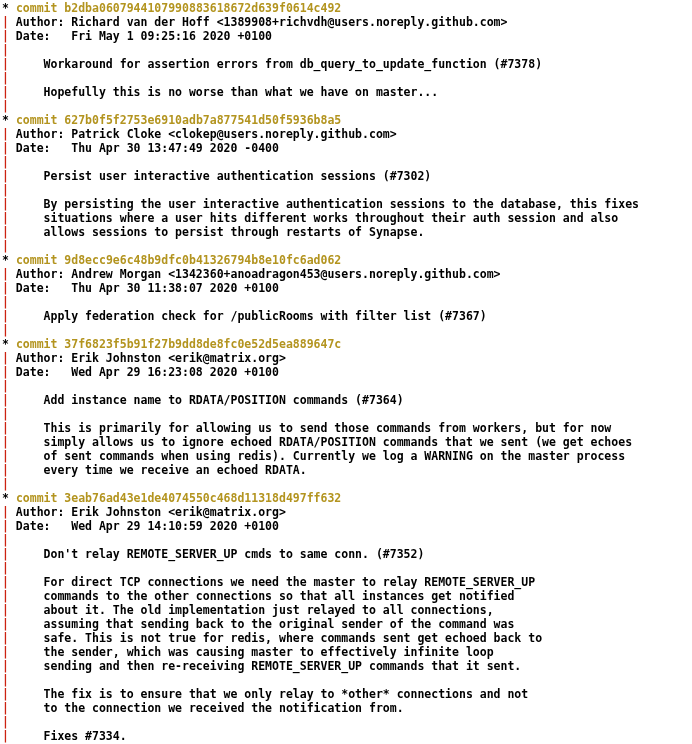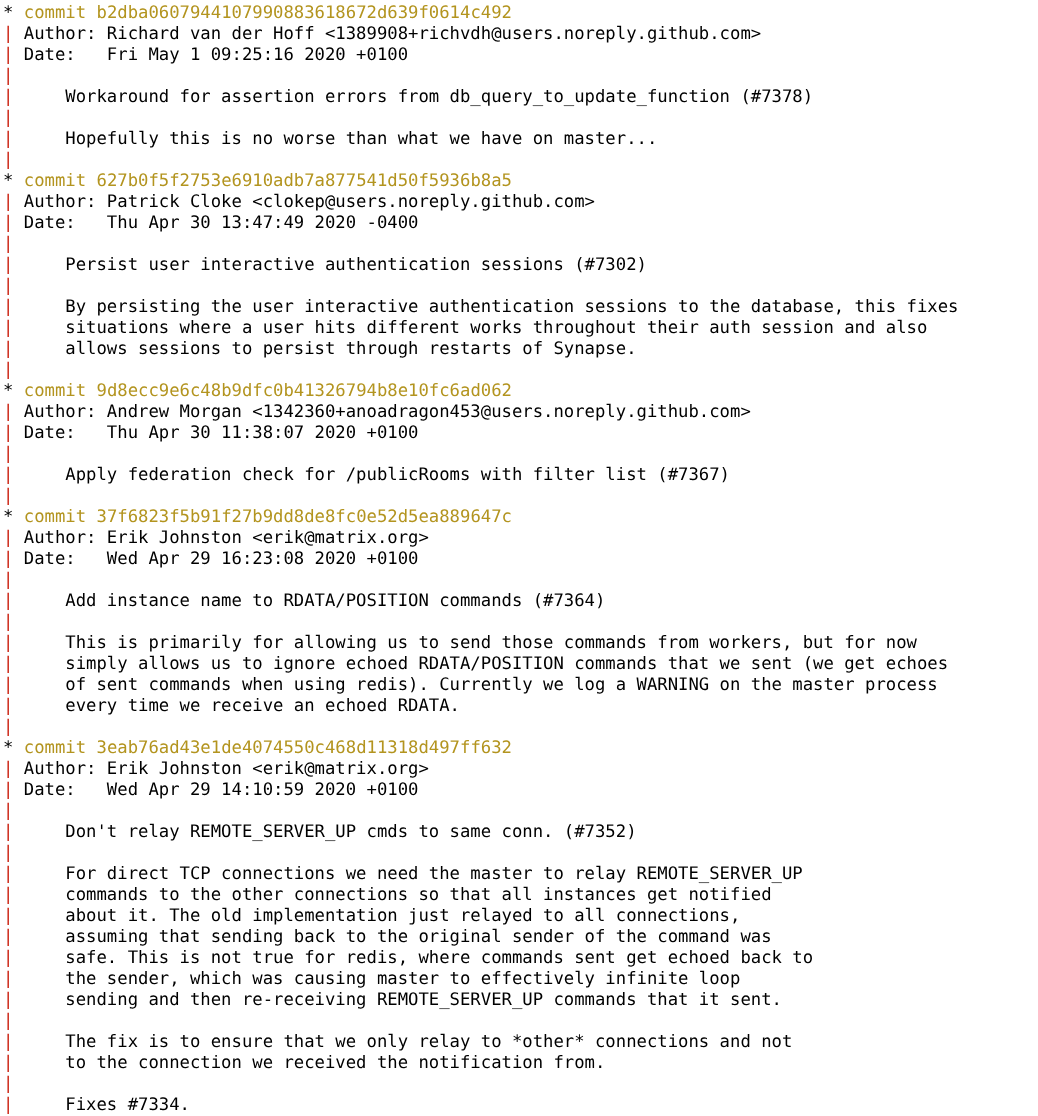--- a/index.html
+++ b/index.html
@@ -16,20 +16,21 @@
     color: var(--fg, #000000);
     font-family: "DejaVu Sans Mono", "Liberation Mono", monospace;
     font-size: 11.5px;
     line-height: 14px;
     white-space: pre;
     padding: 1px 0 0 2px;
   }
   .line {
     height: 14px;
     white-space: pre;
+    font-weight: bold;
   }
   .pipe  { color: var(--pipe, #cc2211); }
   .star  { color: var(--fg, #000000); }
   .gold  { color: var(--gold, #b3941f); }
 </style>
 </head>
 <body>
 
 <div class="terminal" id="git-log" style="--bg: #ffffff; --fg: #000000; --gold: #b3941f; --pipe: #cc2211;"><div class="line"><span class="star">*</span> <span class="gold">commit b2dba0607944107990883618672d639f0614c492</span></div><div class="line"><span class="pipe">|</span> Author: Richard van der Hoff &lt;1389908+richvdh@users.noreply.github.com&gt;</div><div class="line"><span class="pipe">|</span> Date:   Fri May 1 09:25:16 2020 +0100</div><div class="line"><span class="pipe">|</span></div><div class="line"><span class="pipe">|</span>     Workaround for assertion errors from db_query_to_update_function (#7378)</div><div class="line"><span class="pipe">|</span></div><div class="line"><span class="pipe">|</span>     Hopefully this is no worse than what we have on master...</div><div class="line"><span class="pipe">|</span></div><div class="line"><span class="star">*</span> <span class="gold">commit 627b0f5f2753e6910adb7a877541d50f5936b8a5</span></div><div class="line"><span class="pipe">|</span> Author: Patrick Cloke &lt;clokep@users.noreply.github.com&gt;</div><div class="line"><span class="pipe">|</span> Date:   Thu Apr 30 13:47:49 2020 -0400</div><div class="line"><span class="pipe">|</span></div><div class="line"><span class="pipe">|</span>     Persist user interactive authentication sessions (#7302)</div><div class="line"><span class="pipe">|</span></div><div class="line"><span class="pipe">|</span>     By persisting the user interactive authentication sessions to the database, this fixes</div><div class="line"><span class="pipe">|</span>     situations where a user hits different works throughout their auth session and also</div><div class="line"><span class="pipe">|</span>     allows sessions to persist through restarts of Synapse.</div><div class="line"><span class="pipe">|</span></div><div class="line"><span class="star">*</span> <span class="gold">commit 9d8ecc9e6c48b9dfc0b41326794b8e10fc6ad062</span></div><div class="line"><span class="pipe">|</span> Author: Andrew Morgan &lt;1342360+anoadragon453@users.noreply.github.com&gt;</div><div class="line"><span class="pipe">|</span> Date:   Thu Apr 30 11:38:07 2020 +0100</div><div class="line"><span class="pipe">|</span></div><div class="line"><span class="pipe">|</span>     Apply federation check for /publicRooms with filter list (#7367)</div><div class="line"><span class="pipe">|</span></div><div class="line"><span class="star">*</span> <span class="gold">commit 37f6823f5b91f27b9dd8de8fc0e52d5ea889647c</span></div><div class="line"><span class="pipe">|</span> Author: Erik Johnston &lt;erik@matrix.org&gt;</div><div class="line"><span class="pipe">|</span> Date:   Wed Apr 29 16:23:08 2020 +0100</div><div class="line"><span class="pipe">|</span></div><div class="line"><span class="pipe">|</span>     Add instance name to RDATA/POSITION commands (#7364)</div><div class="line"><span class="pipe">|</span></div><div class="line"><span class="pipe">|</span>     This is primarily for allowing us to send those commands from workers, but for now</div><div class="line"><span class="pipe">|</span>     simply allows us to ignore echoed RDATA/POSITION commands that we sent (we get echoes</div><div class="line"><span class="pipe">|</span>     of sent commands when using redis). Currently we log a WARNING on the master process</div><div class="line"><span class="pipe">|</span>     every time we receive an echoed RDATA.</div><div class="line"><span class="pipe">|</span></div><div class="line"><span class="star">*</span> <span class="gold">commit 3eab76ad43e1de4074550c468d11318d497ff632</span></div><div class="line"><span class="pipe">|</span> Author: Erik Johnston &lt;erik@matrix.org&gt;</div><div class="line"><span class="pipe">|</span> Date:   Wed Apr 29 14:10:59 2020 +0100</div><div class="line"><span class="pipe">|</span></div><div class="line"><span class="pipe">|</span>     Don't relay REMOTE_SERVER_UP cmds to same conn. (#7352)</div><div class="line"><span class="pipe">|</span></div><div class="line"><span class="pipe">|</span>     For direct TCP connections we need the master to relay REMOTE_SERVER_UP</div><div class="line"><span class="pipe">|</span>     commands to the other connections so that all instances get notified</div><div class="line"><span class="pipe">|</span>     about it. The old implementation just relayed to all connections,</div><div class="line"><span class="pipe">|</span>     assuming that sending back to the original sender of the command was</div><div class="line"><span class="pipe">|</span>     safe. This is not true for redis, where commands sent get echoed back to</div><div class="line"><span class="pipe">|</span>     the sender, which was causing master to effectively infinite loop</div><div class="line"><span class="pipe">|</span>     sending and then re-receiving REMOTE_SERVER_UP commands that it sent.</div><div class="line"><span class="pipe">|</span></div><div class="line"><span class="pipe">|</span>     The fix is to ensure that we only relay to *other* connections and not</div><div class="line"><span class="pipe">|</span>     to the connection we received the notification from.</div><div class="line"><span class="pipe">|</span></div><div class="line"><span class="pipe">|</span>     Fixes #7334.</div><div class="line"><span class="pipe">|</span></div></div>
 

